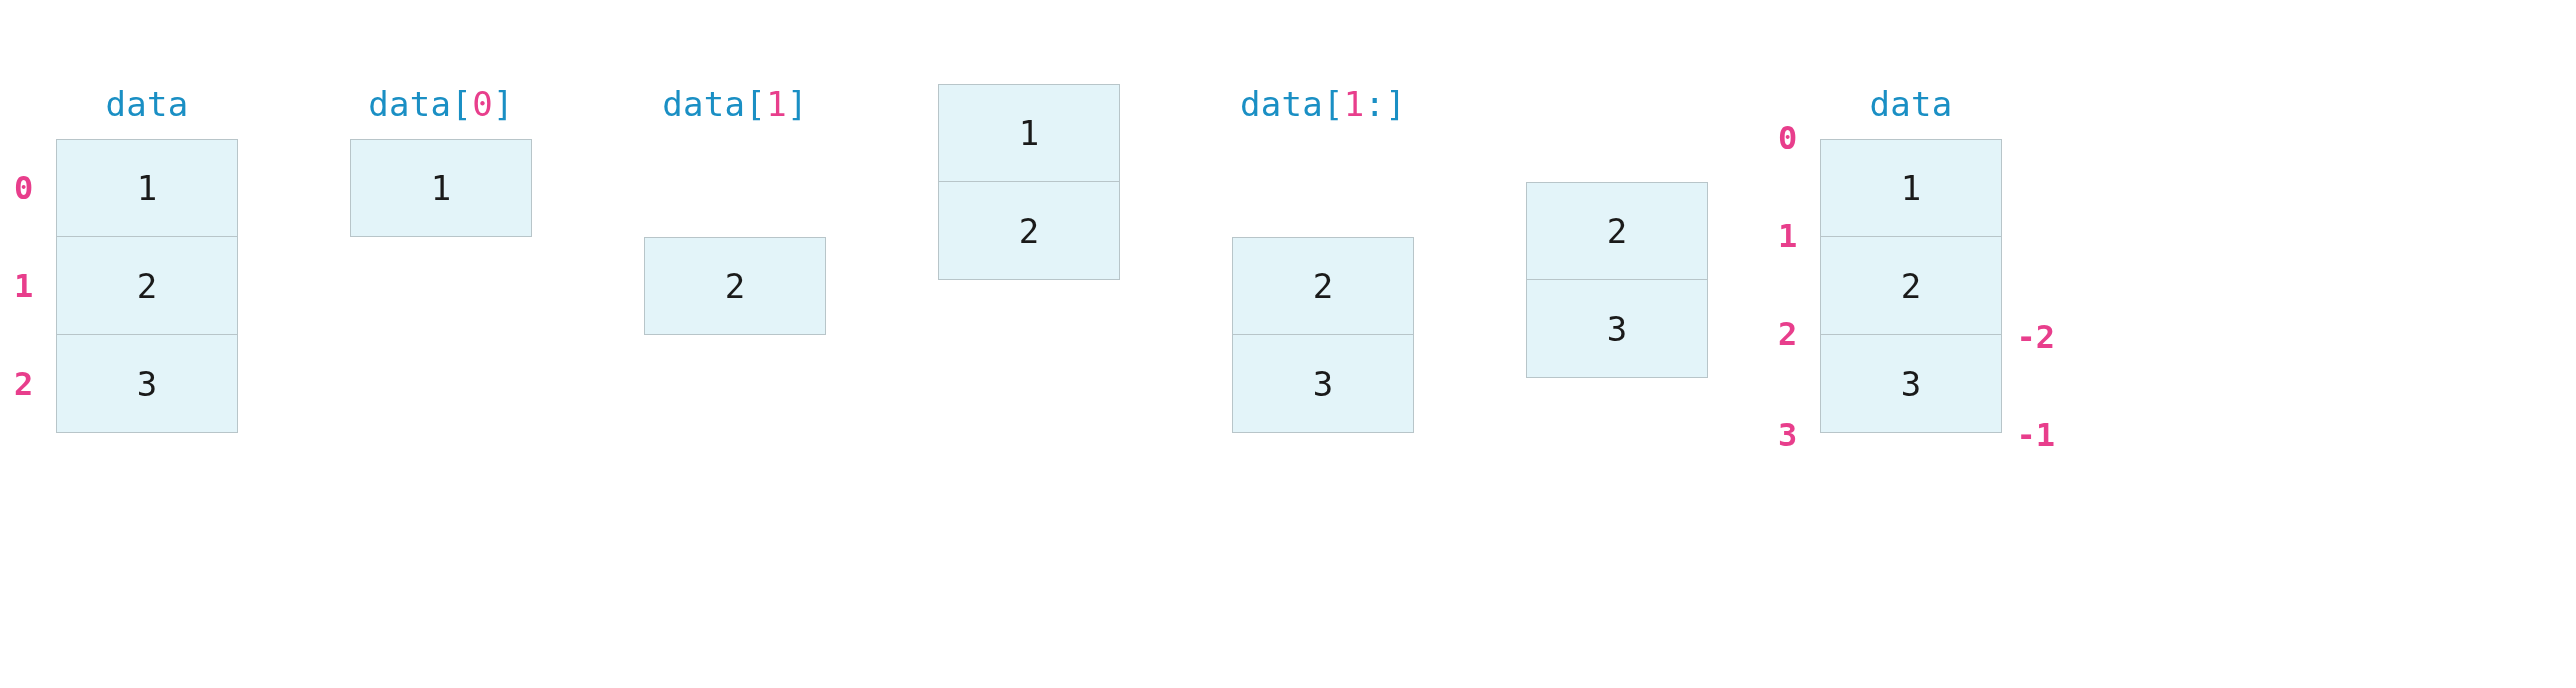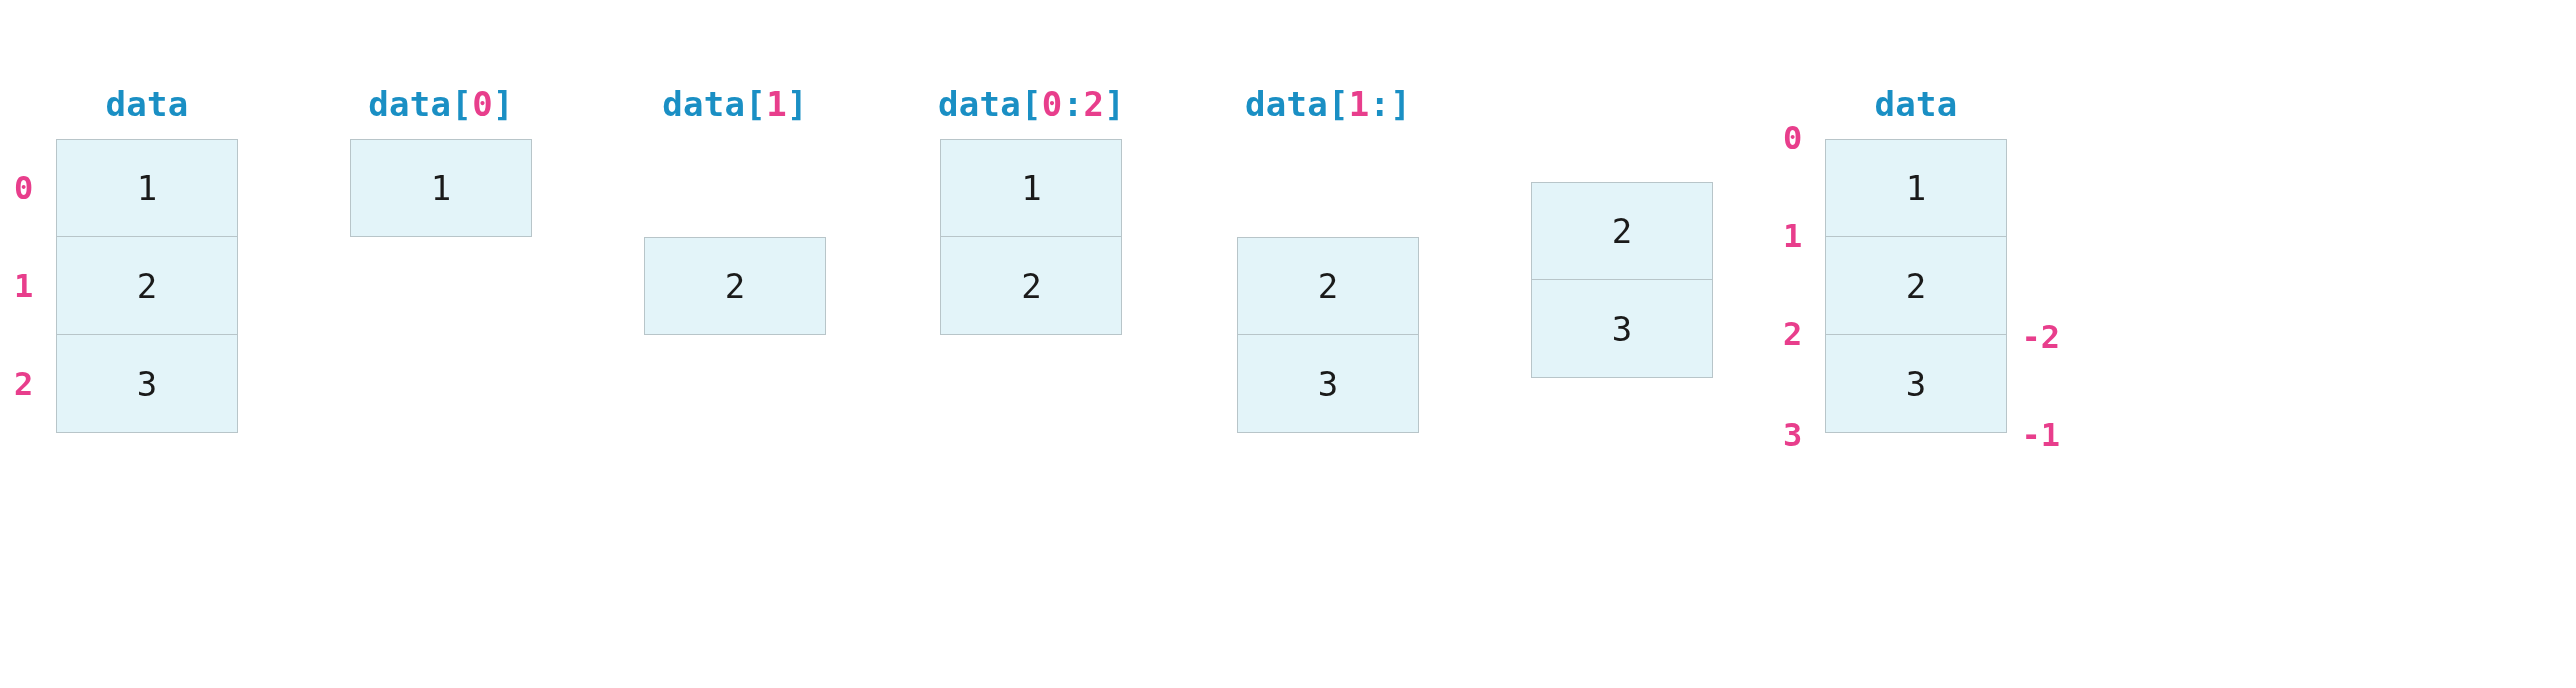--- a/index.html
+++ b/index.html
@@ -16,21 +16,21 @@
     gap: 112px;
   }
   .panel {
     display: flex;
     flex-direction: column;
     align-items: center;
     position: relative;
   }
   .panel-title {
     font-size: 34px;
-    font-weight: 700;
+    font-weight: 400;
     margin-bottom: 15.4px;
     white-space: nowrap;
     letter-spacing: 0.3px;
   }
   .blue { color: #1a8fc4; }
   .magenta { color: #e83e8c; }
 
   .cells {
     display: flex;
     flex-direction: column;
@@ -124,21 +124,20 @@
     </div>
     <div class="panel mode-element">
       <div class="panel-title"><span class="blue">data[</span><span class="magenta">1</span><span class="blue">]</span></div>
       <div class="cells" style="margin-top: 98px; position: relative;">
         <div class="cell-row">
           <div class="cell">2</div>
         </div>
       </div>
     </div>
     <div class="panel mode-element">
-      <div class="panel-title"><span class="blue">data[</span><span class="magenta">0</span><span class="blue">:</span><span class="magenta">2</span><span class="blue">]</span></div>
       <div class="cells" style="position: relative;">
         <div class="cell-row">
           <div class="cell">1</div>
         </div>
         <div class="cell-row">
           <div class="cell">2</div>
         </div>
       </div>
     </div>
     <div class="panel mode-element">

